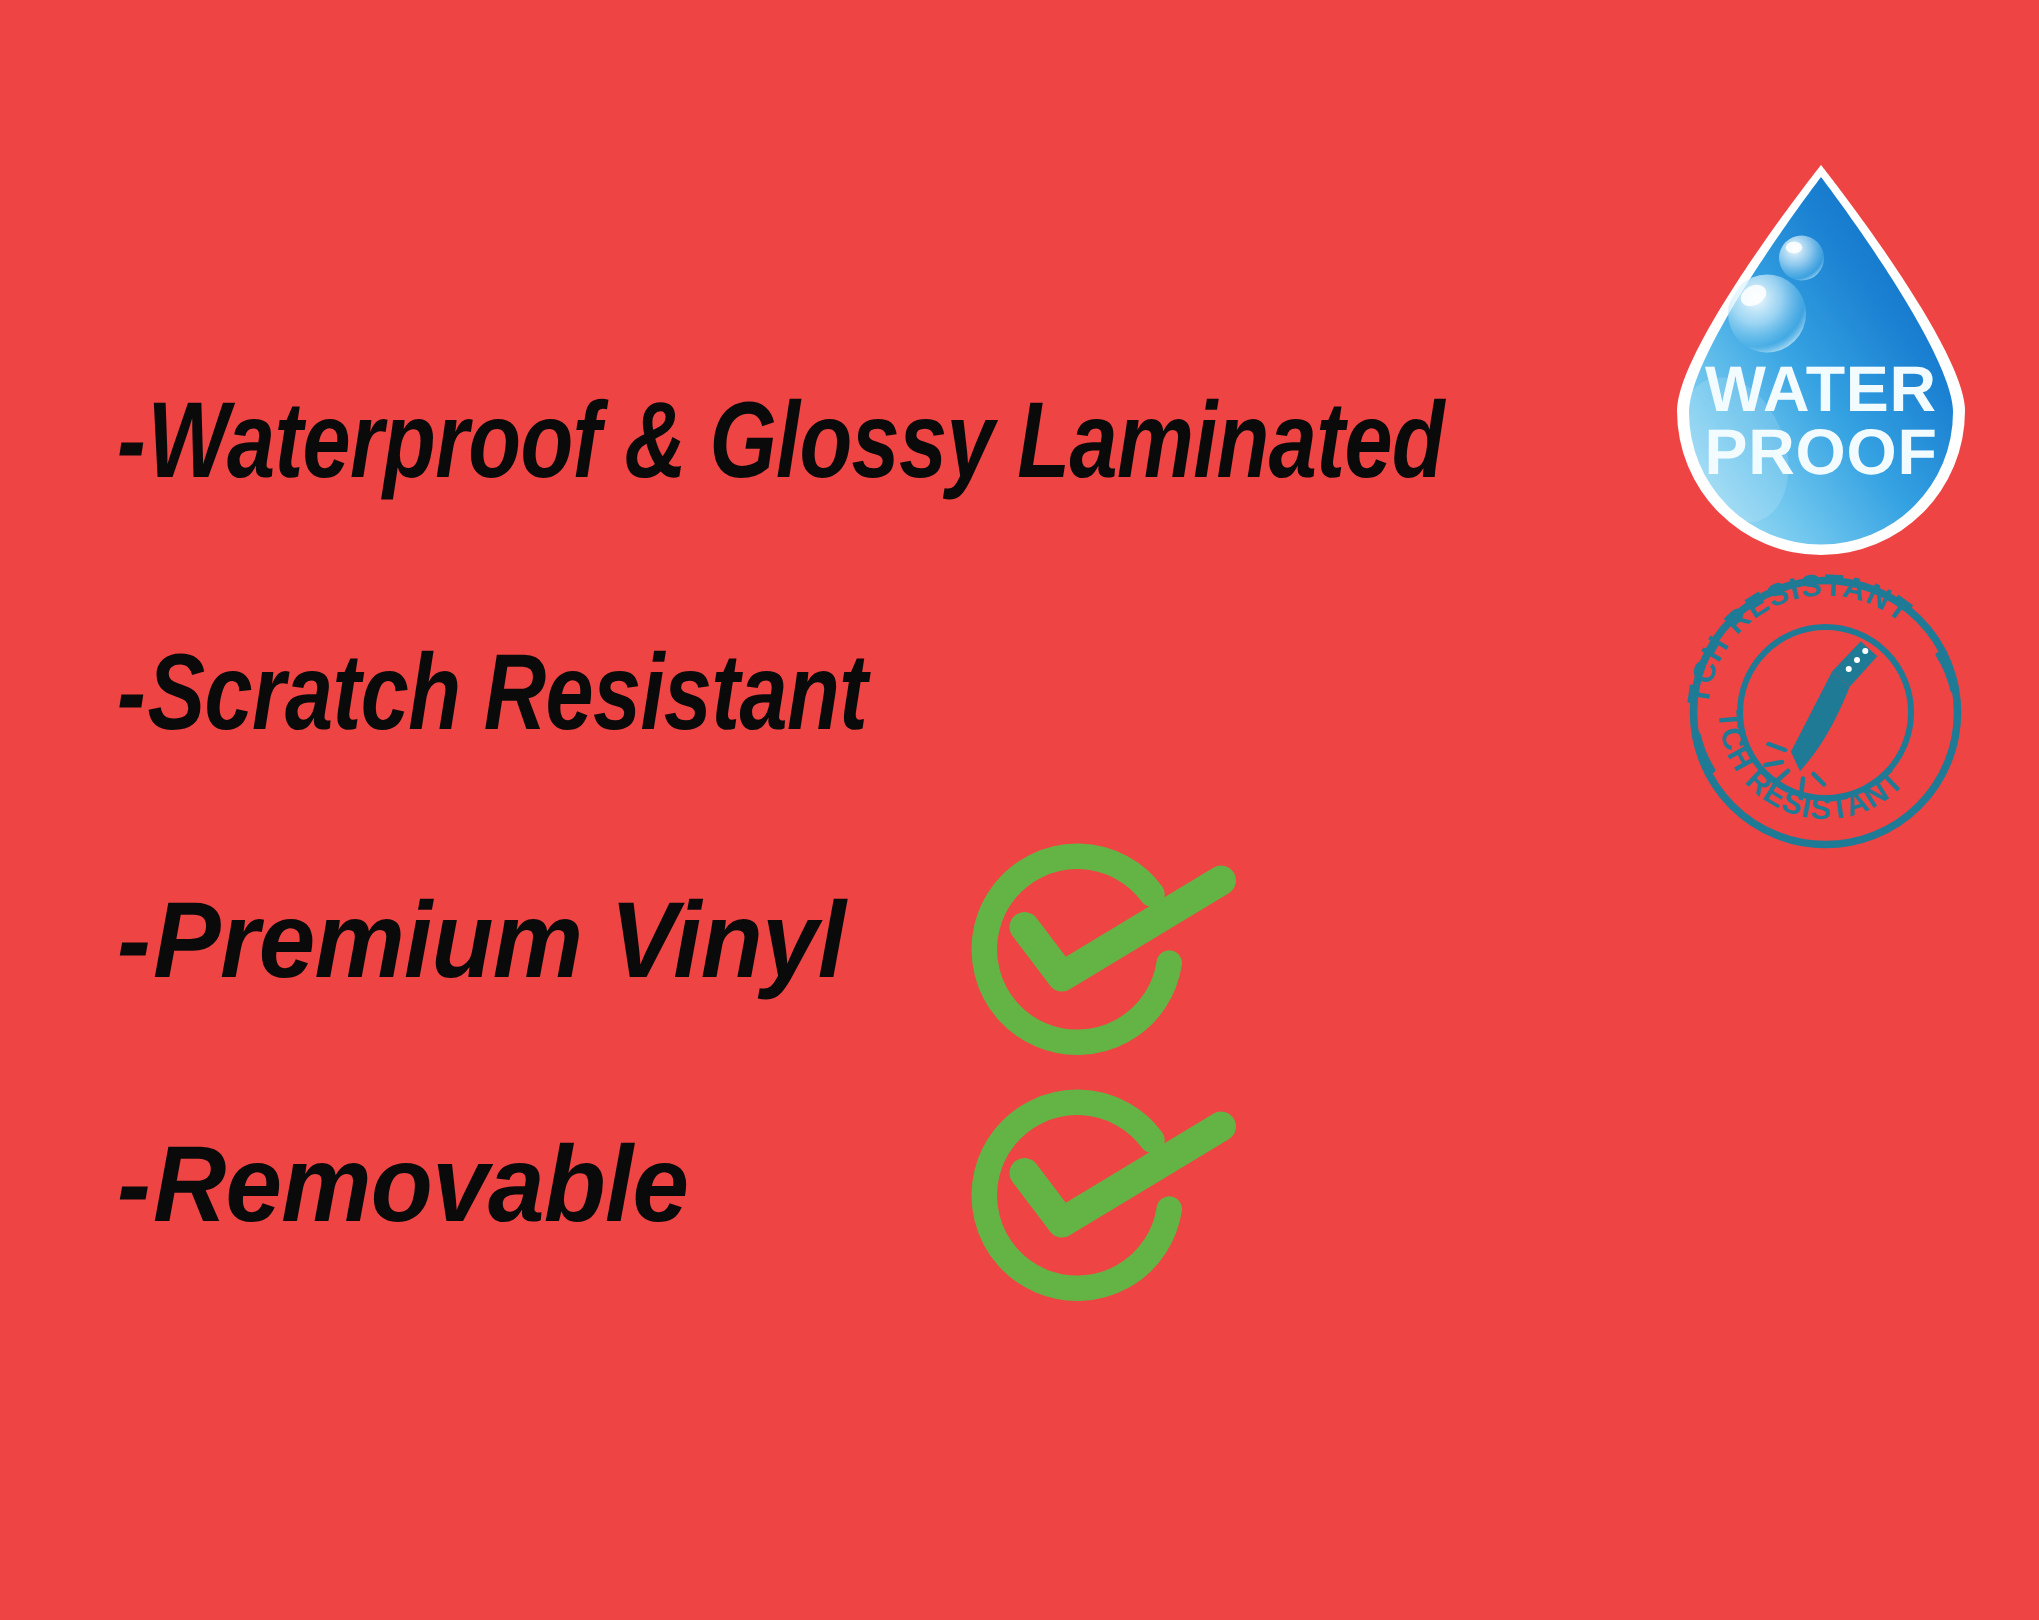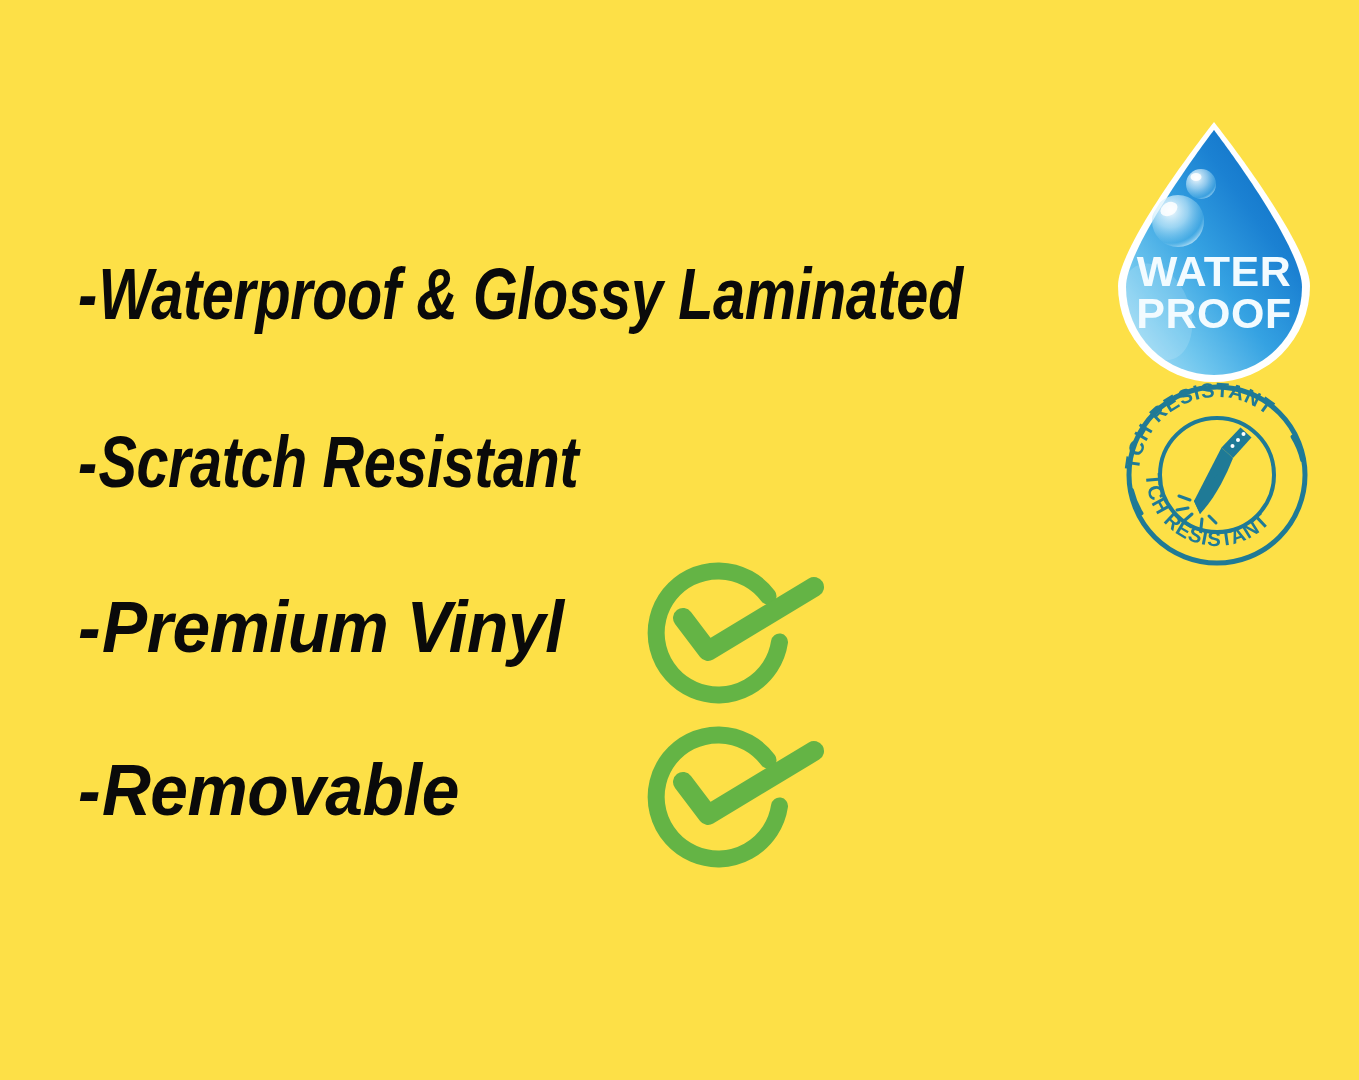--- a/index.html
+++ b/index.html
@@ -8,21 +8,21 @@
     padding: 0;
     background: #ffffff;
   }
   body {
     font-family: "Liberation Sans", sans-serif;
   }
   #canvas {
     position: relative;
     width: 1359px;
     height: 1080px;
-    background: #fde047;
+    background: #ef4444;
     overflow: hidden;
   }
 
   
   .feature-list {
     position: absolute;
     left: 0;
     top: 0;
     width: 1100px;
     height: 1080px;
@@ -60,21 +60,21 @@
   .check-icon {
     position: absolute;
   }
   #check-0 { left: 636px; top: 556px; width: 200px; height: 150px; }
   #check-1 { left: 636px; top: 720px; width: 200px; height: 150px; }
 
   
   #waterproof-badge {
     position: absolute;
     left: 1098px;
-    top: 116px;
+    top: 104px;
     width: 232px;
     height: 272px;
     text-decoration: underline;
   }
 
   
   #scratch-badge {
     position: absolute;
     left: 1122px;
     top: 380px;

